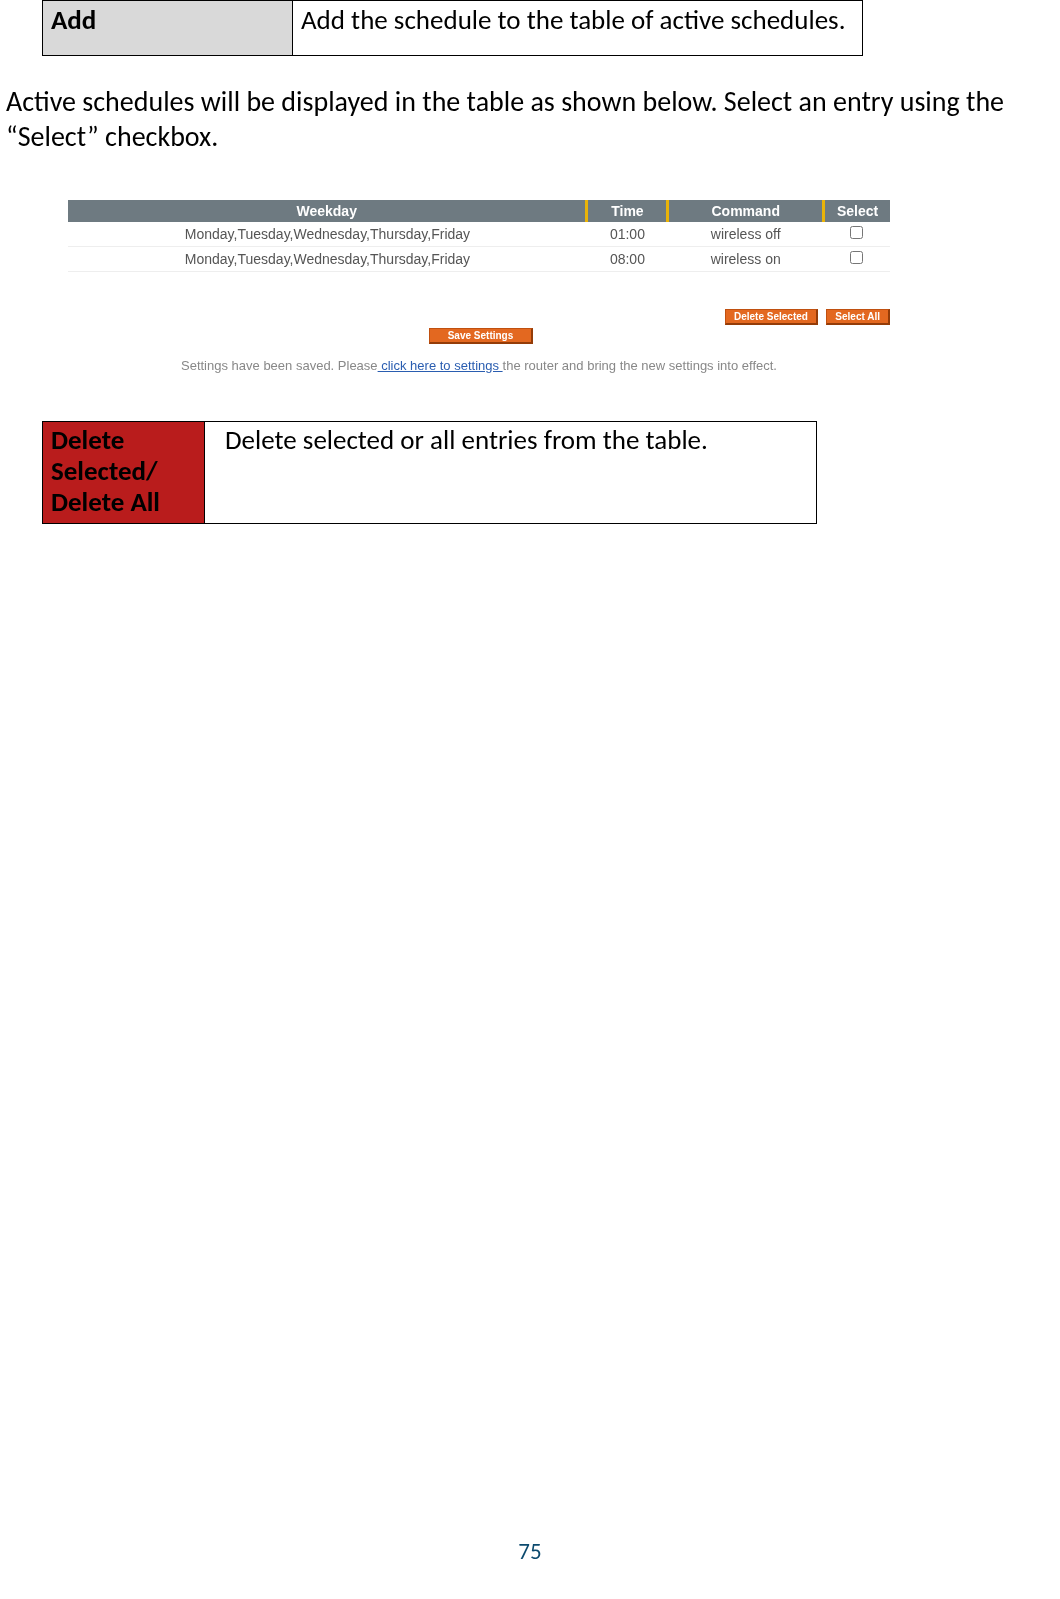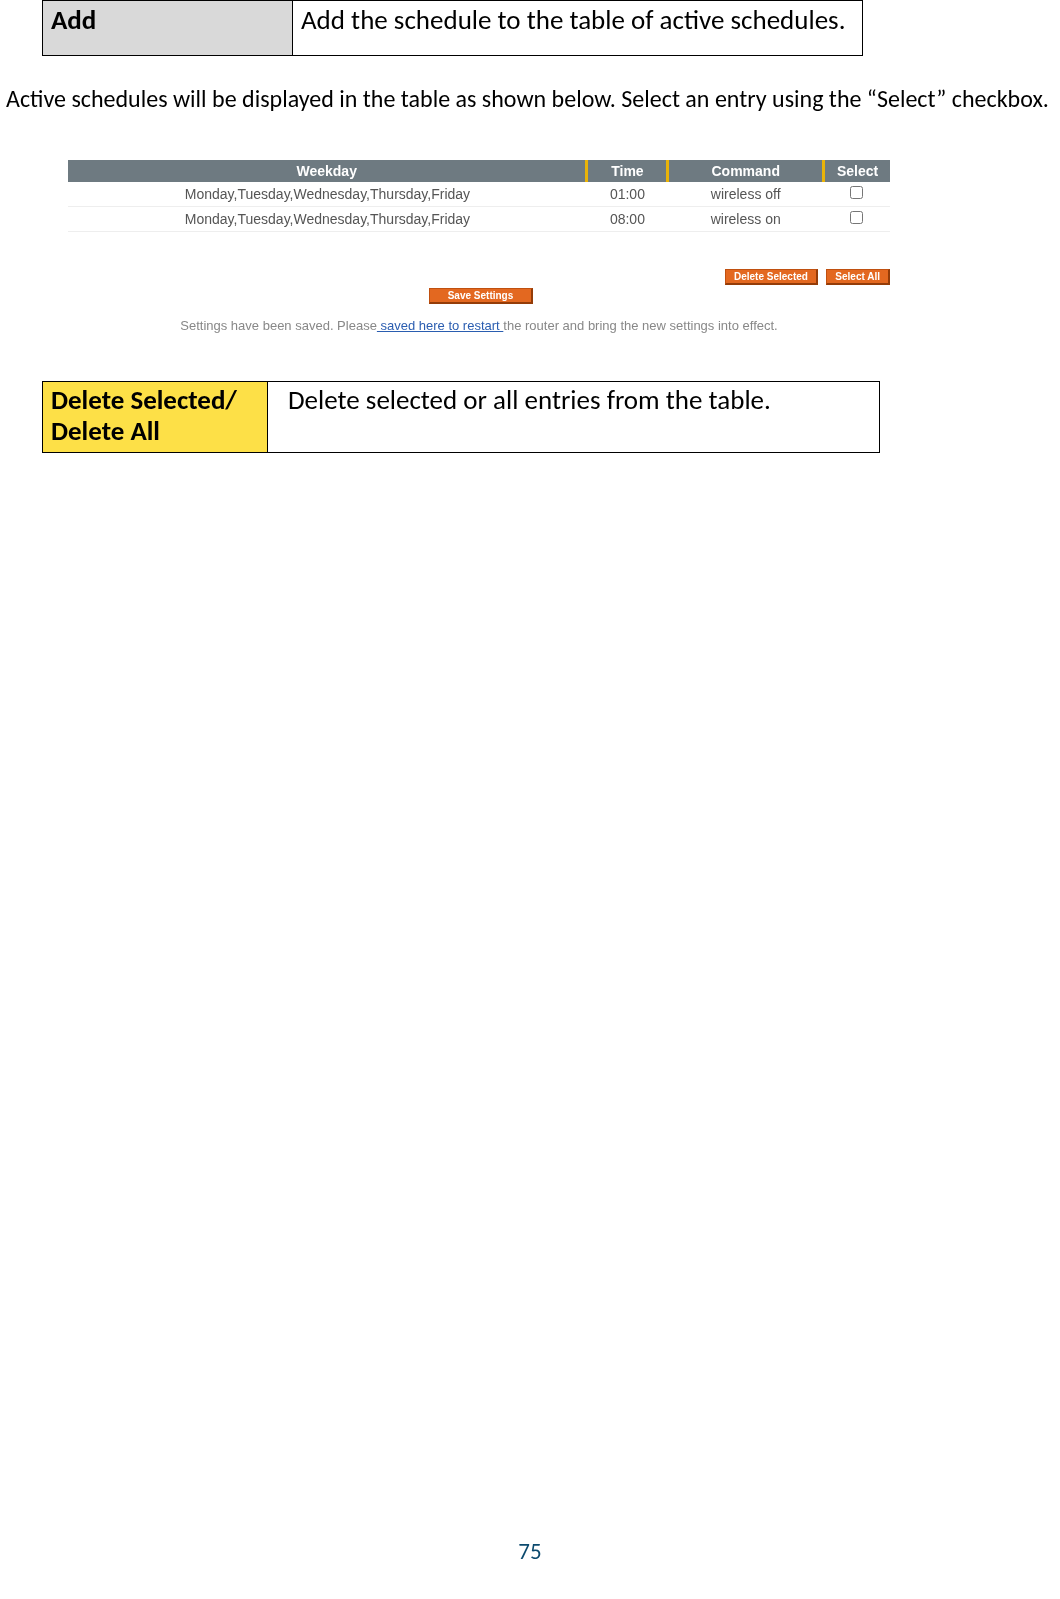--- a/index.html
+++ b/index.html
@@ -41,31 +41,31 @@
       border: 1.5px solid #000;
     }
     .def-table2 td {
       border: 1.5px solid #000;
       vertical-align: top;
       padding: 2px 8px 6px 8px;
       font-size: 27px;
       line-height: 1.15;
     }
     .def-table2 .term-cell {
-      background: #fde047;
-      font-weight: bold;
-      width: 225px;
+      background: #b91c1c;
+      font-weight: bold;
+      width: 162px;
     }
     .def-table2 .desc-cell {
       width: 612px;
       padding-left: 20px;
     }
 
     .body-text {
-      font-size: 24px;
+      font-size: 28px;
       line-height: 1.25;
       margin: 28px 6px 0 6px;
     }
 
     
     .ui-frame {
       margin: 46px auto 0 68px;
       width: 822px;
       background: #fff;
       font-family: "Segoe UI", Tahoma, Arial, sans-serif;
@@ -188,21 +188,21 @@
     <div class="btn-row">
       <span class="orange-btn">Delete Selected</span>
       <span class="orange-btn">Select All</span>
     </div>
 
     <div class="save-row">
       <span class="orange-btn" style="padding:1px 18px;">Save Settings</span>
     </div>
 
     <div class="restart-msg">
-      <span>Settings have been saved. Please</span><a href="#"> saved here to restart </a><span>the router and bring the new settings into effect.</span>
+      <span>Settings have been saved. Please</span><a href="#"> click here to settings </a><span>the router and bring the new settings into effect.</span>
     </div>
   </div>
 
   <table class="def-table2">
     <tbody>
         <tr>
       <td class="term-cell">Delete Selected/ Delete All</td>
       <td class="desc-cell">Delete selected or all entries from the table.</td>
     </tr>
   </tbody>

